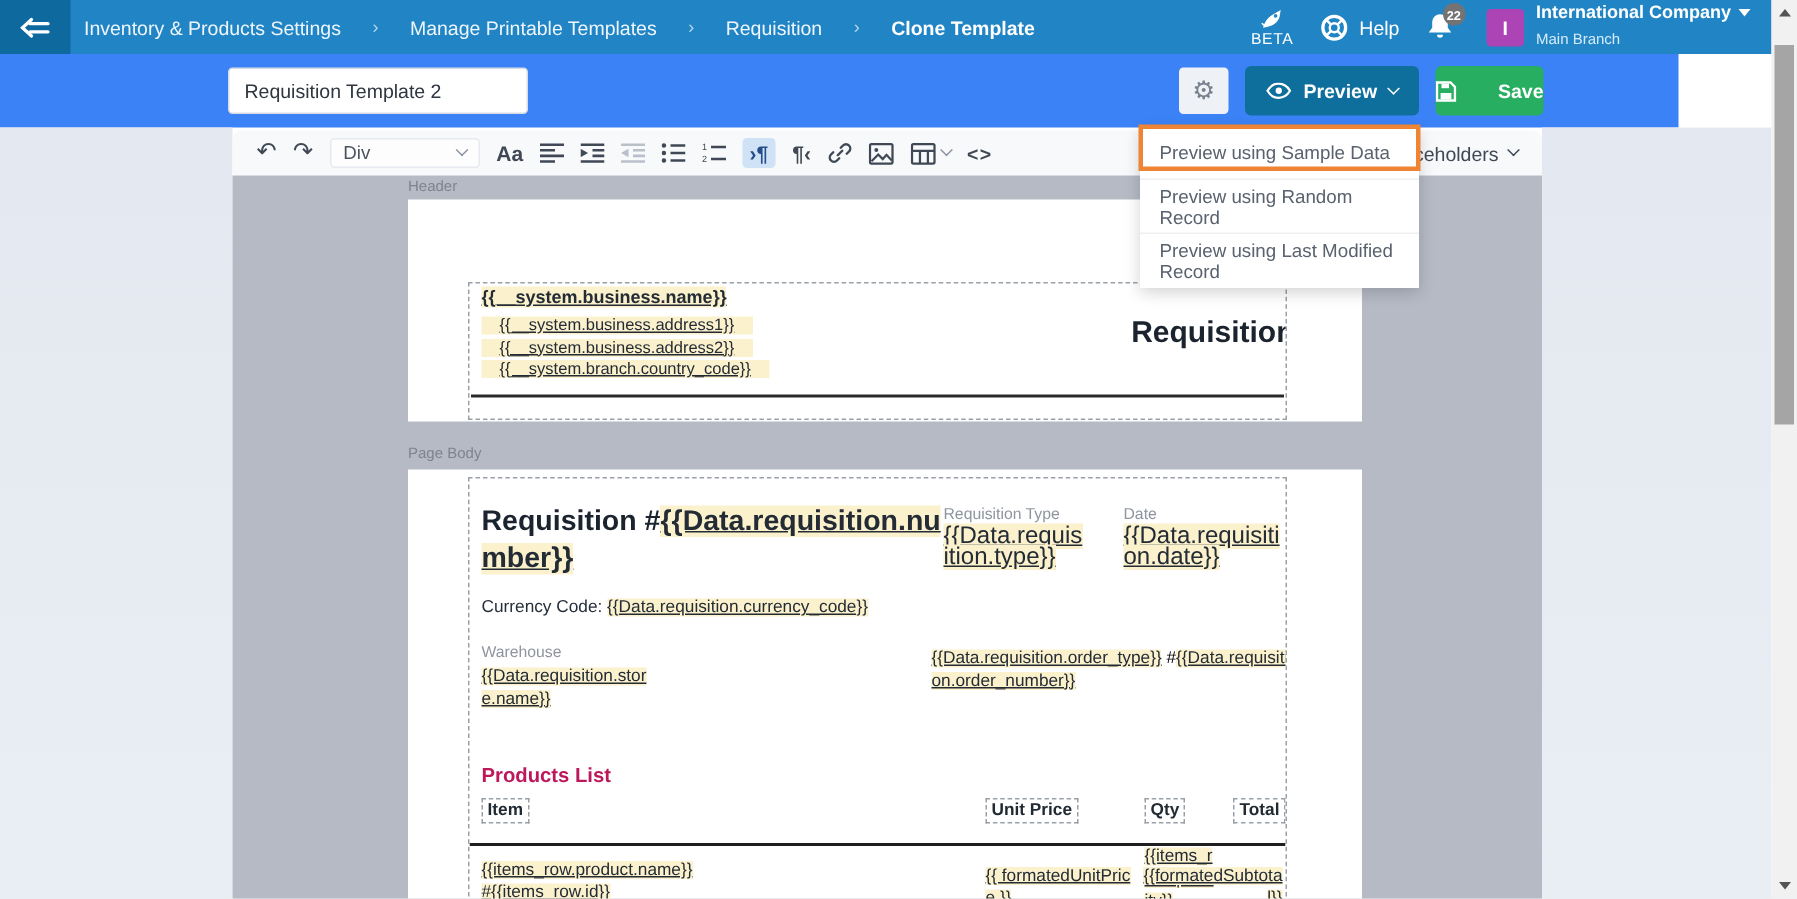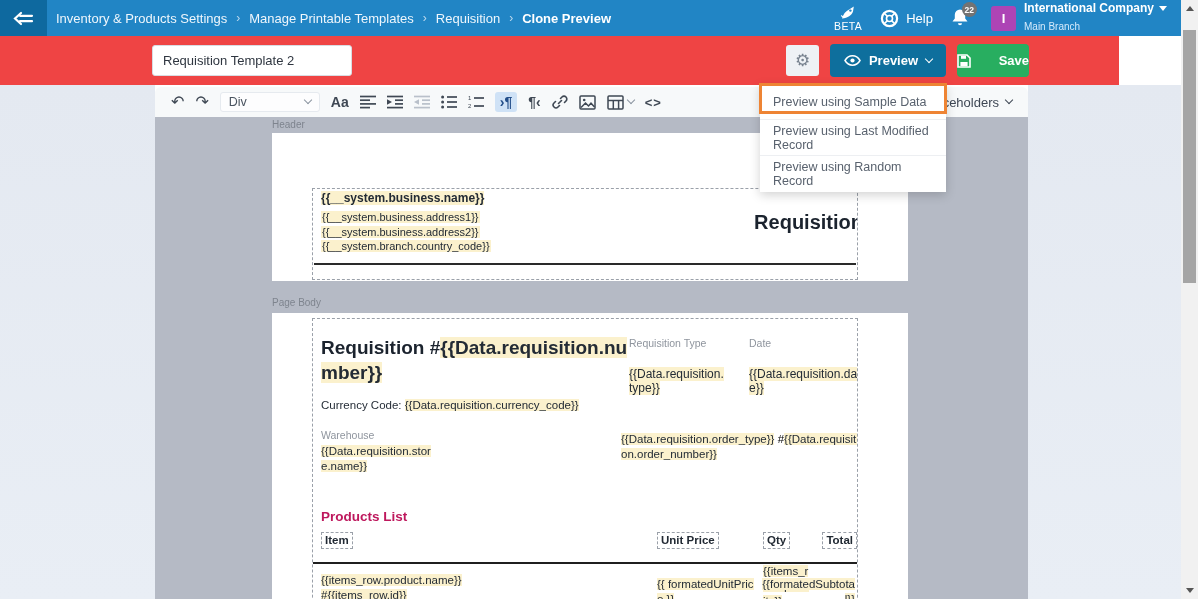--- a/index.html
+++ b/index.html
@@ -1,39 +1,39 @@
 <!DOCTYPE html>
 <html><head>
 <meta charset="utf-8">
 <style>
   * { margin:0; padding:0; box-sizing:border-box; }
   html,body { width:1198px; height:599px; overflow:hidden; font-family:"Liberation Sans",sans-serif; background:#fff; }
 
   
   .topbar { position:absolute; left:0; top:0; width:1181px; height:36px; background:#2185c5; display:flex; align-items:center; }
   .menu-sq { width:47px; height:36px; background:#0e699f; display:flex; align-items:center; justify-content:center; cursor:pointer; flex:0 0 auto; }
-  .crumbs { display:flex; align-items:center; gap:9px; margin-left:9px; font-size:13px; color:#eef6fc; white-space:nowrap; }
+  .crumbs { display:flex; align-items:center; gap:21px; margin-left:9px; font-size:13px; color:#eef6fc; white-space:nowrap; }
   .crumb { cursor:pointer; }
   .crumb.last { font-weight:bold; color:#fff; }
   .crumb-sep { color:#bcd9ee; font-size:12px; }
   .tb-right { margin-left:auto; display:flex; align-items:center; gap:18px; padding-right:14px; color:#fff; }
   .beta { display:flex; flex-direction:column; align-items:center; line-height:1; cursor:pointer; }
   .beta span { font-size:10.5px; margin-top:1px; letter-spacing:.4px; }
   .helpbtn { display:flex; align-items:center; gap:7px; font-size:13px; cursor:pointer; }
   .bellwrap { position:relative; cursor:pointer; margin-right:4px; }
   .badge { position:absolute; top:-6px; right:-8px; min-width:15px; height:15px; border-radius:8px; background:#737373; color:#fff; font-size:8.5px; font-weight:bold; display:flex; align-items:center; justify-content:center; padding:0 3px; }
   .acct { display:flex; align-items:center; gap:8px; cursor:pointer; }
   .avatar { width:25px; height:25px; border-radius:3px; background:#ad44b5; color:#fff; font-weight:bold; font-size:13px; display:flex; align-items:center; justify-content:center; }
   .acct-names { line-height:1.15; }
   .acct-company { font-size:12px; font-weight:bold; color:#fff; display:flex; align-items:center; gap:5px; }
   .acct-branch { font-size:10px; color:#d5eafb; }
   .tri-down { width:0; height:0; border-left:4px solid transparent; border-right:4px solid transparent; border-top:5px solid #fff; display:inline-block; }
 
   
-  .actionbar { position:absolute; left:0; top:36px; width:1119px; height:49px; background:#ef4444; }
+  .actionbar { position:absolute; left:0; top:36px; width:1119px; height:49px; background:#3b82f6; }
   .name-input { position:absolute; left:152px; top:9px; width:200px; height:31px; border:1px solid #d8dce2; border-radius:3px; padding:0 10px; font-size:13px; color:#2f3640; font-family:"Liberation Sans",sans-serif; outline:none; }
   .gearbtn { position:absolute; left:786px; top:9px; width:33px; height:31px; background:#eef1f5; border-radius:3px; display:flex; align-items:center; justify-content:center; cursor:pointer; color:#78828f; font-size:17px; }
   .btn { position:absolute; top:8px; height:33px; border:none; border-radius:4px; color:#fff; font-weight:bold; font-size:13px; display:flex; align-items:center; justify-content:center; gap:8px; cursor:pointer; font-family:"Liberation Sans",sans-serif; }
   .btn-preview { left:830px; width:116px; background:#0e6f9d; }
   .btn-save { left:957px; width:72px; background:#28ae60;justify-content:space-between; }
   .chv { display:inline-block; width:6px; height:6px; border-right:1.7px solid currentColor; border-bottom:1.7px solid currentColor; transform:rotate(45deg); margin-top:-4px; }
 
   
   .left-panel  { position:absolute; left:0; top:85px; width:155px; height:514px; background:linear-gradient(180deg,#e4e9f1,#e9eef5); }
   .right-panel { position:absolute; left:1028px; top:85px; width:153px; height:514px; background:linear-gradient(180deg,#e4e9f1,#e9eef5); }
@@ -49,36 +49,36 @@
   .code-glyph { font-size:13px; font-weight:bold; letter-spacing:1px; }
   .ph-btn { margin-left:auto; display:flex; align-items:center; gap:7px; font-size:13px; color:#3e4754; cursor:pointer; padding-right:4px; }
 
   
   .canvas { position:absolute; left:155px; top:117px; width:873px; height:482px; background:#b5bac5; overflow:hidden; }
   .sec-label { position:absolute; left:117px; font-size:10px; color:#7e848e; }
   .page { position:absolute; left:117px; width:636px; background:#fff; }
   .page1 { top:16px; height:148px; }
   .page2 { top:196px; height:330px; }
   .region { position:absolute; border:1px dashed #9aa0a9; overflow:hidden; }
-  .hl { background:#fbf1cd; color:#232b35; }
+  .hl { background:#fbf1cd; color:#232b35;text-decoration:underline; }
   .doc { color:#262e38; }
   .greylab { font-size:10.5px; color:#8f959e; }
 
   .hdr-region { left:40px; top:55px; width:546px; height:92px; }
   .biz-name { position:absolute; left:8px; top:2px; font-size:12px; font-weight:bold; }
   .biz-addr { position:absolute; left:8px; top:21px; font-size:11px; line-height:14.5px; }
-  .biz-addr div span { padding:0 1px; }
+  .biz-addr div span { padding:0 12px; }
   .hdr-doc-title { position:absolute; right:-6px; top:22px; font-size:20px; font-weight:bold; color:#1b232e; white-space:nowrap; }
   .hdr-line { position:absolute; left:1px; right:1px; top:74px; border-top:2px solid #2a2a2a; }
 
   .body-region { left:40px; top:5px; width:546px; height:340px; }
   .doc-title { position:absolute; left:8px; top:16px; width:312px; font-size:19px; line-height:25px; font-weight:bold; color:#1b232e; word-break:break-all; }
   .col-type { position:absolute; left:316px; top:18px; width:96px; }
   .col-date { position:absolute; left:436px; top:18px; width:112px; }
-  .col-val { font-size:12px; line-height:14px; word-break:break-all; margin-top:18px; }
+  .col-val { font-size:16px; line-height:14px; word-break:break-all; margin-top:2px; }
   .cur-line { position:absolute; left:8px; top:80px; font-size:11.5px; }
   .wh-block { position:absolute; left:8px; top:110px; width:110px; }
   .ref-block { position:absolute; left:308px; top:110px; width:240px; }
   .blk-val { font-size:11.5px; line-height:14.5px; word-break:break-all; margin-top:3px; }
   .prod-title { position:absolute; left:8px; top:190px; font-size:13.5px; font-weight:bold; color:#be185d; }
   .thbox { position:absolute; top:213px; height:17px; border:1px dashed #9aa0a9; font-size:11.5px; font-weight:bold; color:#222a34; padding:1px 3px; white-space:nowrap; }
   .th-item { left:8px; } .th-up { left:344px; } .th-qty { left:450px; } .th-total { right:0px; }
   .tab-line { position:absolute; left:0; right:0; top:243px; border-top:2px solid #1f1f1f; }
   .cell { position:absolute; font-size:11.5px; line-height:15px; word-break:break-all; }
   .cell-name { left:8px; top:254px; width:270px; }
@@ -115,21 +115,21 @@
       </svg>
     </span>
   </div>
   <div class="crumbs">
     <span class="crumb">Inventory &amp; Products Settings</span>
     <span class="crumb-sep">›</span>
     <span class="crumb">Manage Printable Templates</span>
     <span class="crumb-sep">›</span>
     <span class="crumb">Requisition</span>
     <span class="crumb-sep">›</span>
-    <span class="crumb last">Clone Preview</span>
+    <span class="crumb last">Clone Template</span>
   </div>
   <div class="tb-right">
     <div class="beta">
       <span>
         <svg width="17" height="15" viewBox="0 0 17 15">
           <path d="M2 13.5 C3 9.5 5.5 6 9.5 4.2 L13.8 1.6 L13 6.5 C11.5 10.5 8 12.8 2 13.5 Z" fill="#fff"></path>
           <circle cx="10.4" cy="5.6" r="1.2" fill="#2185c5"></circle>
           <line x1="1.2" y1="10.5" x2="3.4" y2="12.4" stroke="#fff" stroke-width="1.1"></line>
         </svg>
       </span>
@@ -352,22 +352,22 @@
       </div>
       <div class="cell cell-up"><span class="hl">{{ formatedUnitPrice }}</span></div>
       <div class="cell cell-qty"><span class="hl">{{items_row.quantity}}</span></div>
       <div class="cell cell-total"><span class="hl">{{formatedSubtotal}}</span></div>
     </div>
   </div>
 </div>
 
 <div class="pmenu">
   <div class="pmenu-item">Preview using Sample Data</div>
+  <div class="pmenu-item">Preview using Random Record</div>
   <div class="pmenu-item">Preview using Last Modified Record</div>
-  <div class="pmenu-item">Preview using Random Record</div>
 </div>
 <div class="orange-box"></div>
 
 <div class="scrollbar">
   <div class="sb-arrow sb-up">
       <span class="tri-up-s"></span>
     </div>
   <div class="sb-thumb"></div>
   <div class="sb-arrow sb-dn">
       <span class="tri-dn-s"></span>

